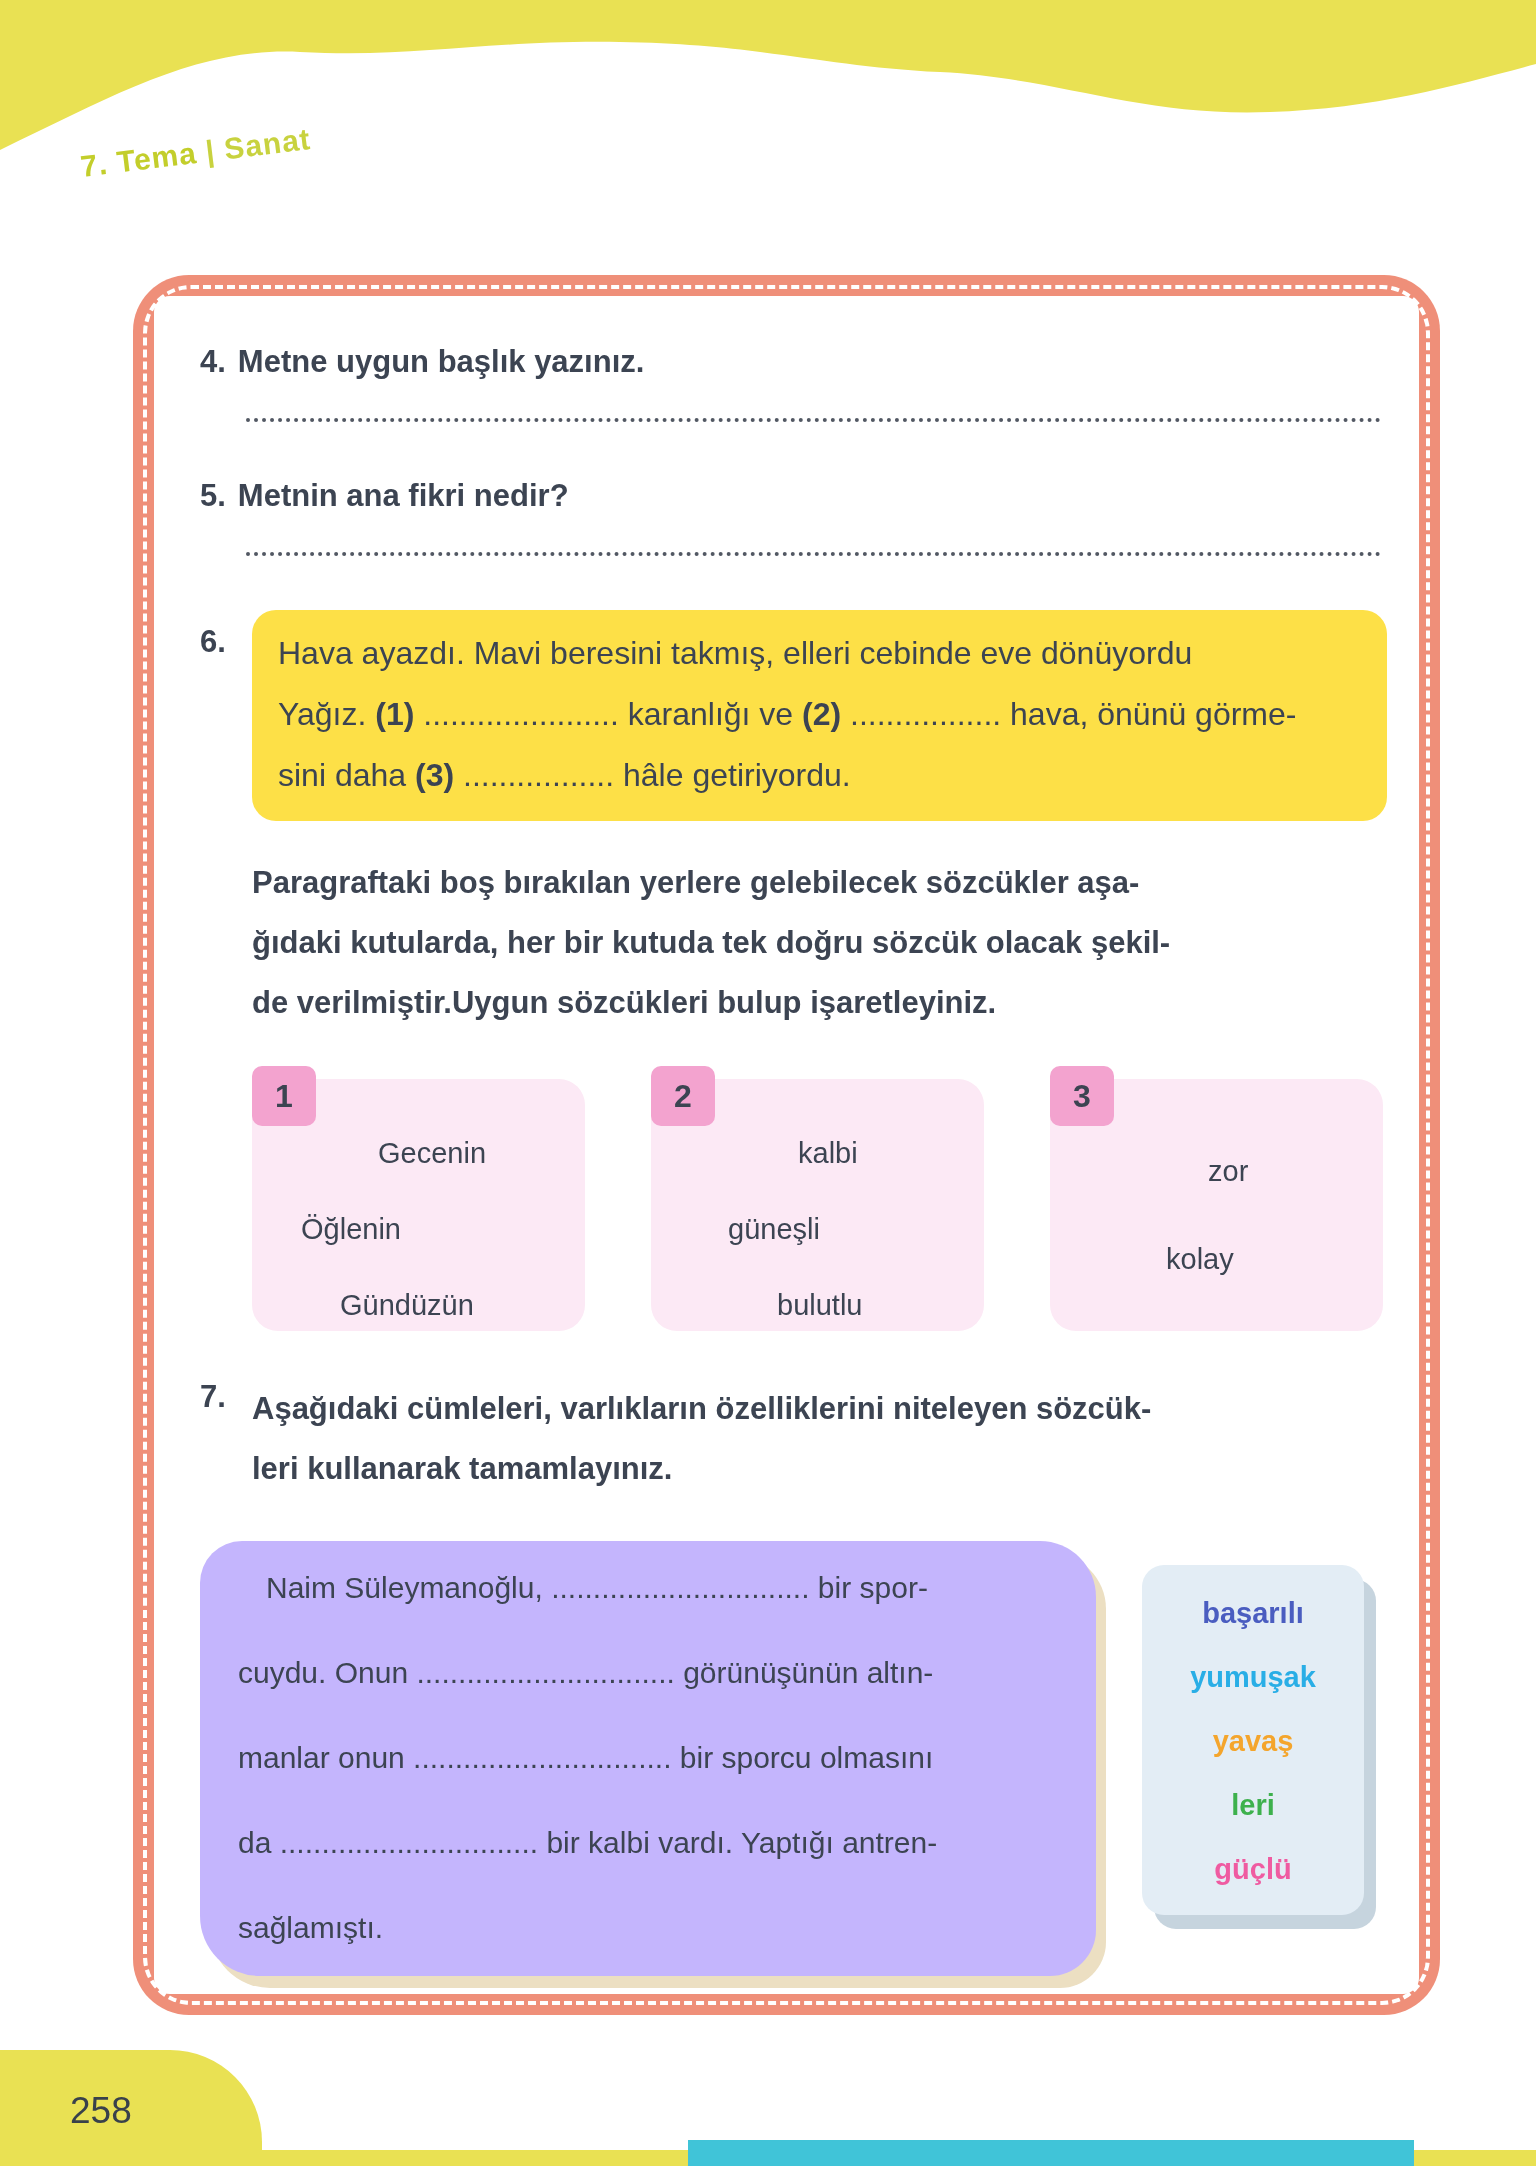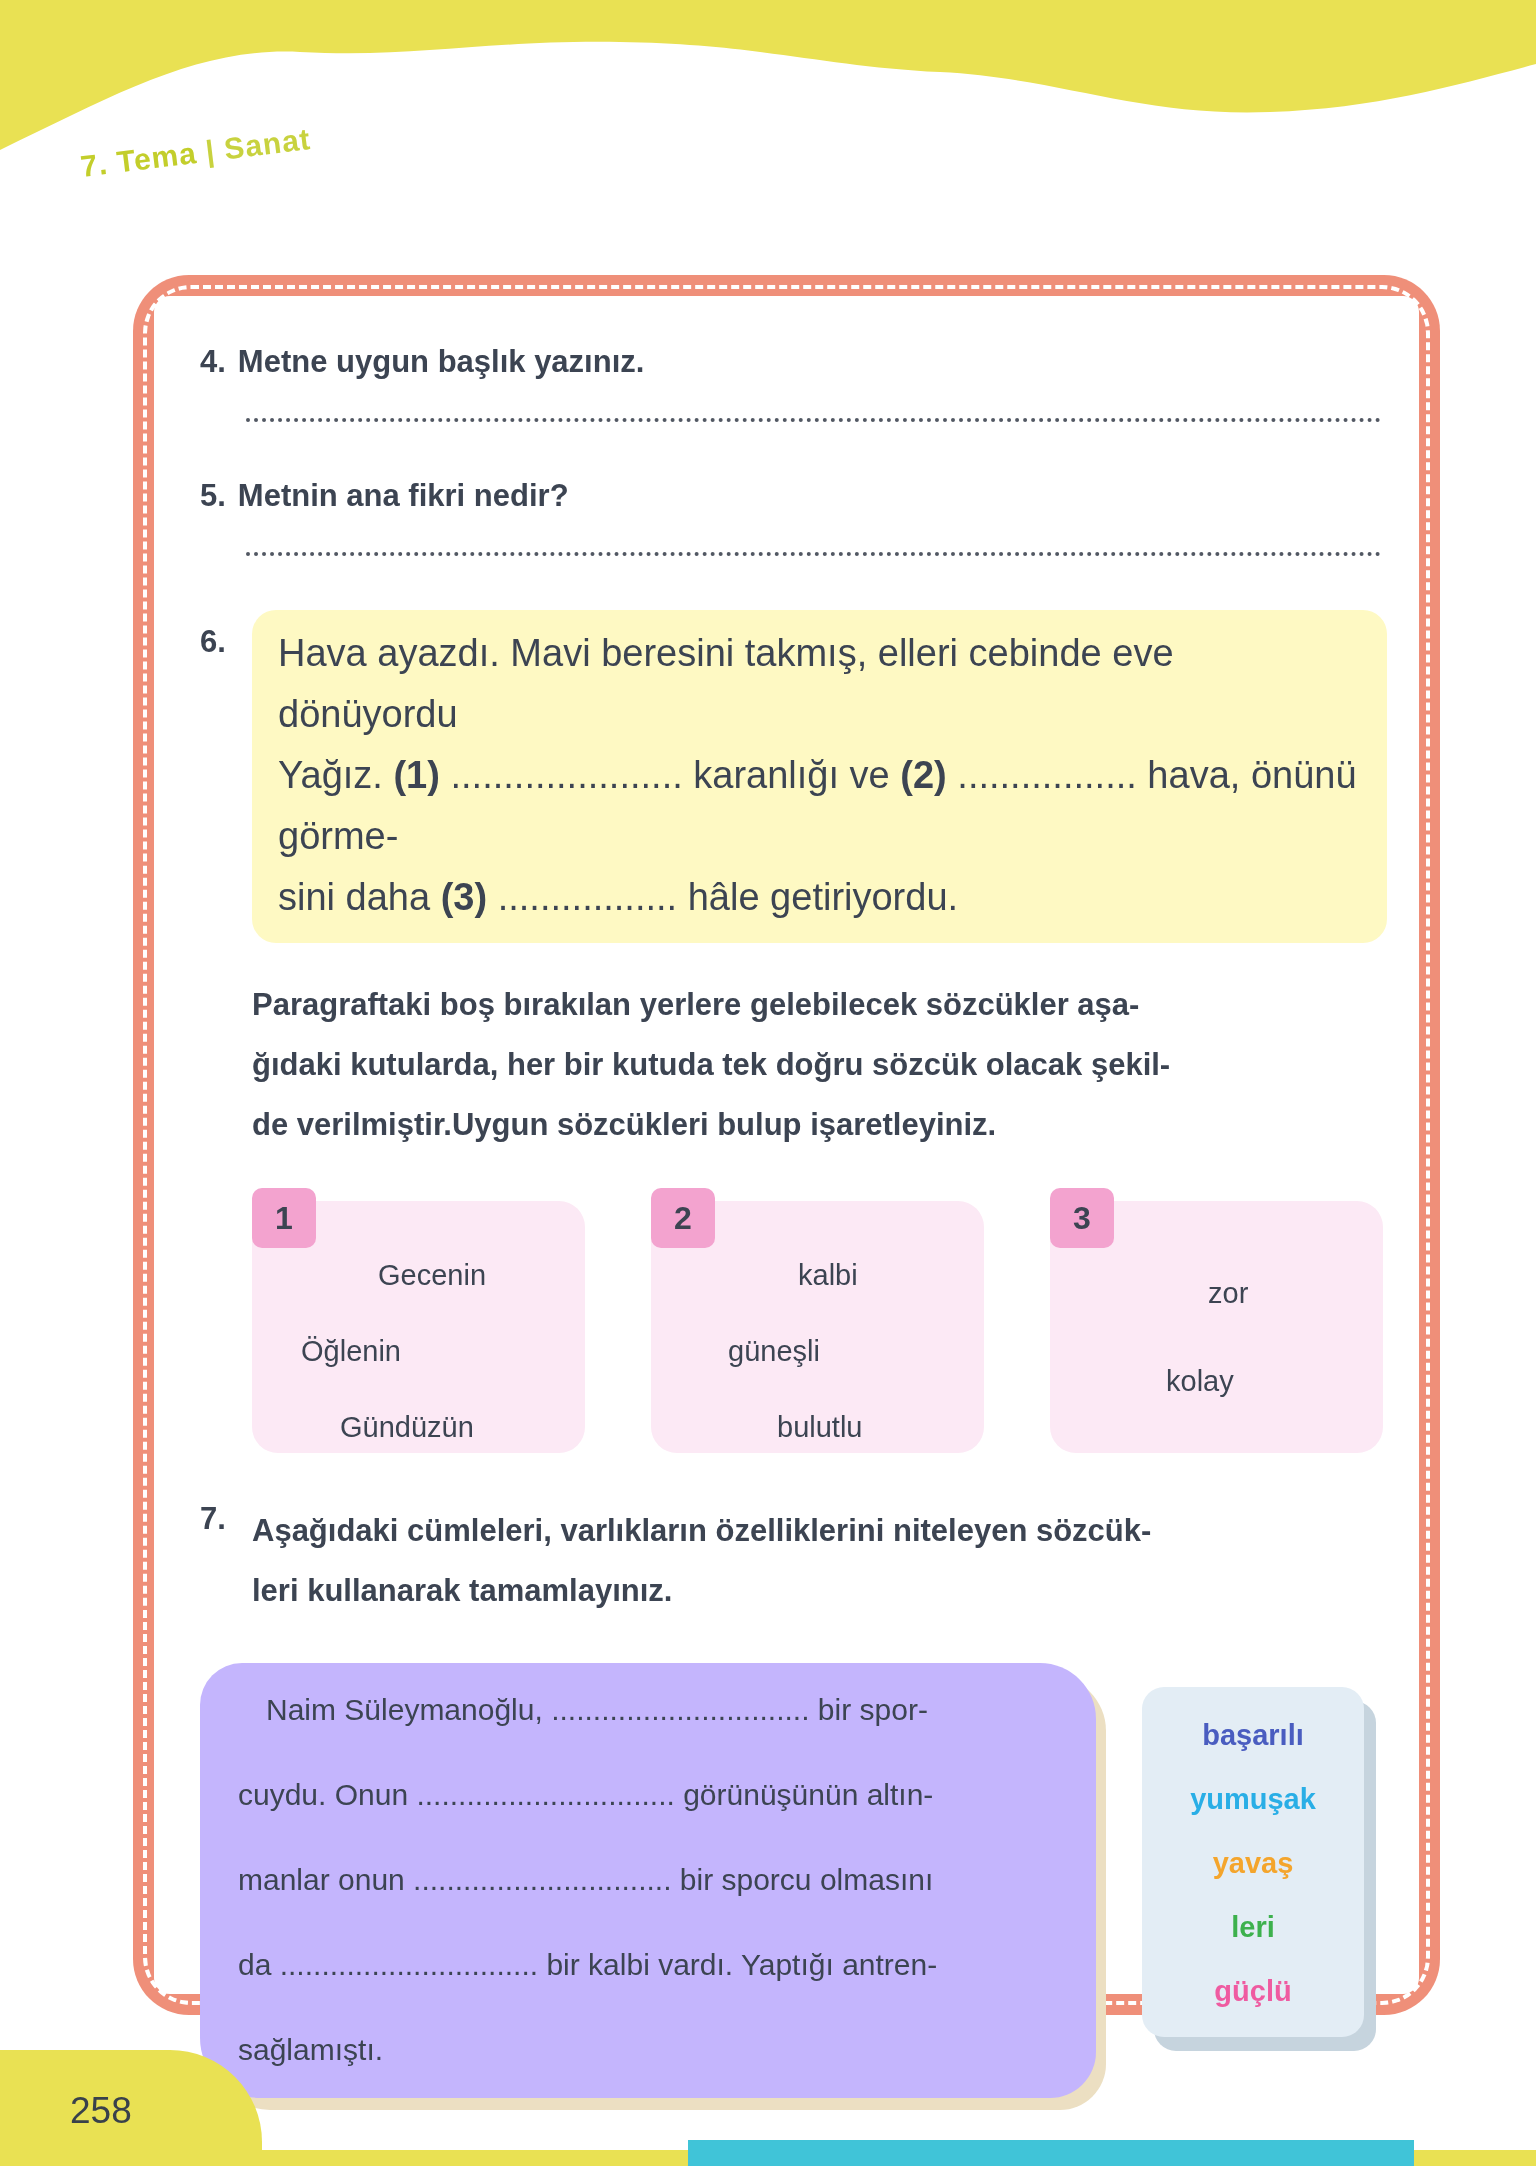--- a/index.html
+++ b/index.html
@@ -41,23 +41,23 @@
 
   .dotline {
     height:0; border-bottom:4px dotted #525863;
     margin:38px 6px 0 46px;
   }
 
   
   .q6-row { display:flex; align-items:flex-start; margin-top:54px; }
   .qnum { width:52px; flex:0 0 52px; font-size:31px; font-weight:bold; padding-top:14px; }
   .pinkbox {
-    flex:1; background:#fef9c3; border-radius:24px;
+    flex:1; background:#fde047; border-radius:24px;
     padding:13px 24px 15px 26px;
-    font-size:38px; font-weight:500; line-height:61px; color:#3c4452;
+    font-size:32px; font-weight:500; line-height:61px; color:#3c4452;
   }
   .pinkbox b { font-weight:bold; }
 
   .instruction {
     margin:32px 0 0 52px;
     font-size:31px; font-weight:bold; line-height:60px; color:#3c4452;
   }
 
   
   .boxes { display:flex; gap:66px; margin:46px 4px 0 52px; }

